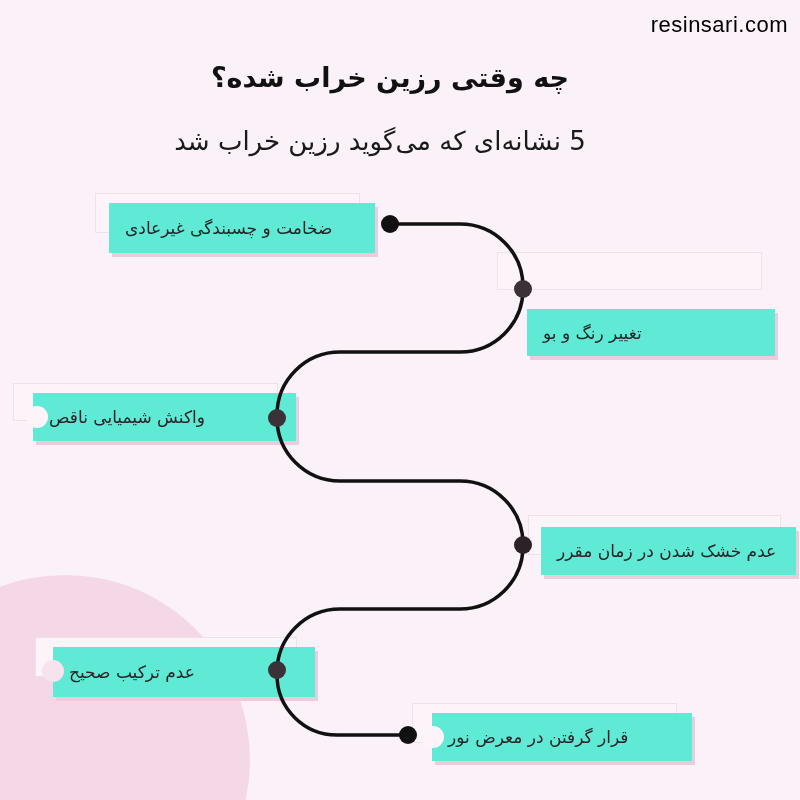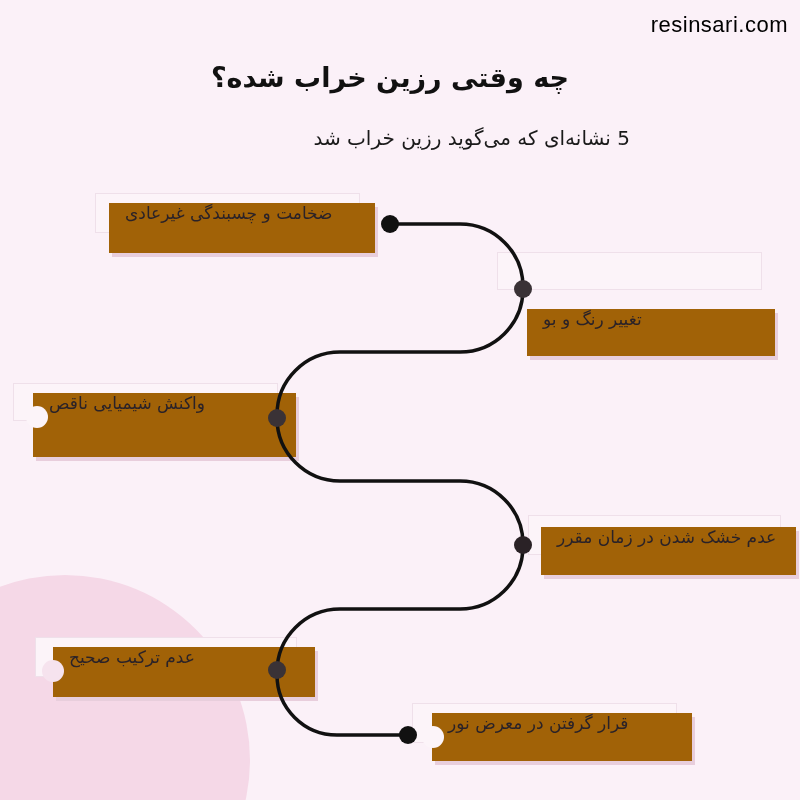--- a/index.html
+++ b/index.html
@@ -17,33 +17,33 @@
   .site {
     position: absolute; right: 12px; top: 12px;
     font-family: "Liberation Sans", sans-serif; font-size: 22px; color: #000000;
     letter-spacing: 0.5px;
   }
   .title {
     position: absolute; left: 0; width: 780px; top: 62px; text-align: center;
     direction: rtl; font-size: 27px; font-weight: bold; color: #111;
   }
   .subtitle {
-    position: absolute; left: 130px; width: 500px; top: 126px; text-align: right;
-    direction: rtl; font-size: 20px; color: #1a1a1a;
+    position: absolute; left: 130px; width: 500px; top: 126px; text-align: center;
+    direction: rtl; font-size: 26px; color: #1a1a1a;
   }
   svg.path { position: absolute; left: 0; top: 0; }
   .card { position: absolute; }
   .card .back {
     position: absolute; background: #fcf4f9;
     border: 1px solid #efe0ea; box-sizing: border-box;
   }
   .card .front {
-    position: absolute; background: #a16207;
+    position: absolute; background: #5eead4;
     box-shadow: 3px 4px 0 #e8cedc;
-    display: flex; justify-content: flex-end;
+    display: flex; align-items: center; justify-content: flex-end;
     direction: rtl; padding: 0 16px; box-sizing: border-box;
     font-size: 17px; color: #2a2228; white-space: nowrap;
   }
   .notch {
     position: absolute; width: 22px; height: 22px; border-radius: 50%;
     background: #fcf4f9;
   }
 </style>
 </head>
 <body>
@@ -63,21 +63,21 @@
 
 <div class="card" style="left:497px;top:252px;">
   <div class="back" style="left:0;top:0;width:265px;height:38px;"></div>
   <div class="front" style="left:30px;top:13px;width:248px;height:47px;padding-right:95px;margin-top:44px;">
     <span>تغییر رنگ و بو</span>
   </div>
 </div>
 
 <div class="card" style="left:13px;top:383px;">
   <div class="back" style="left:0;top:0;width:265px;height:38px;"></div>
-  <div class="front" style="left:20px;top:10px;width:263px;height:64px;padding-right:18px;">
+  <div class="front" style="left:20px;top:10px;width:263px;height:48px;padding-right:18px;">
     <span>واکنش شیمیایی ناقص</span>
   </div>
   <div class="notch" style="left:13px;top:23px;"></div>
 </div>
 
 <div class="card" style="left:528px;top:515px;">
   <div class="back" style="left:0;top:0;width:253px;height:40px;"></div>
   <div class="front" style="left:13px;top:12px;width:255px;height:48px;padding-right:20px;">
     <span>عدم خشک شدن در زمان مقرر</span>
   </div>

